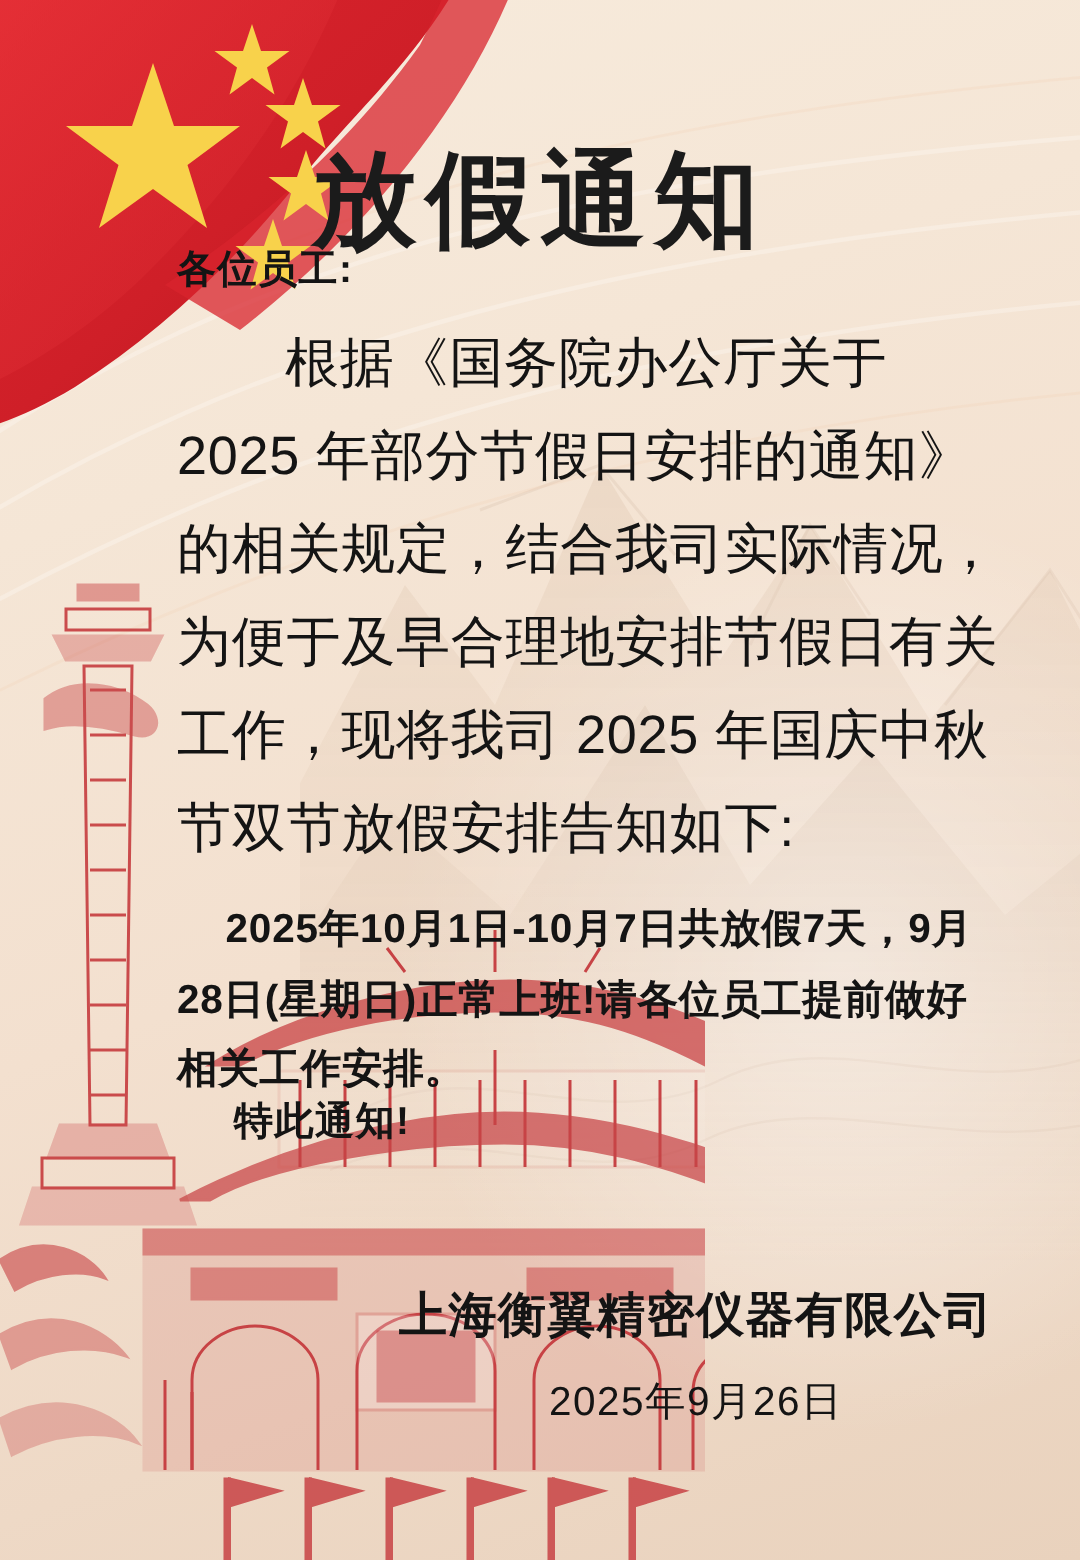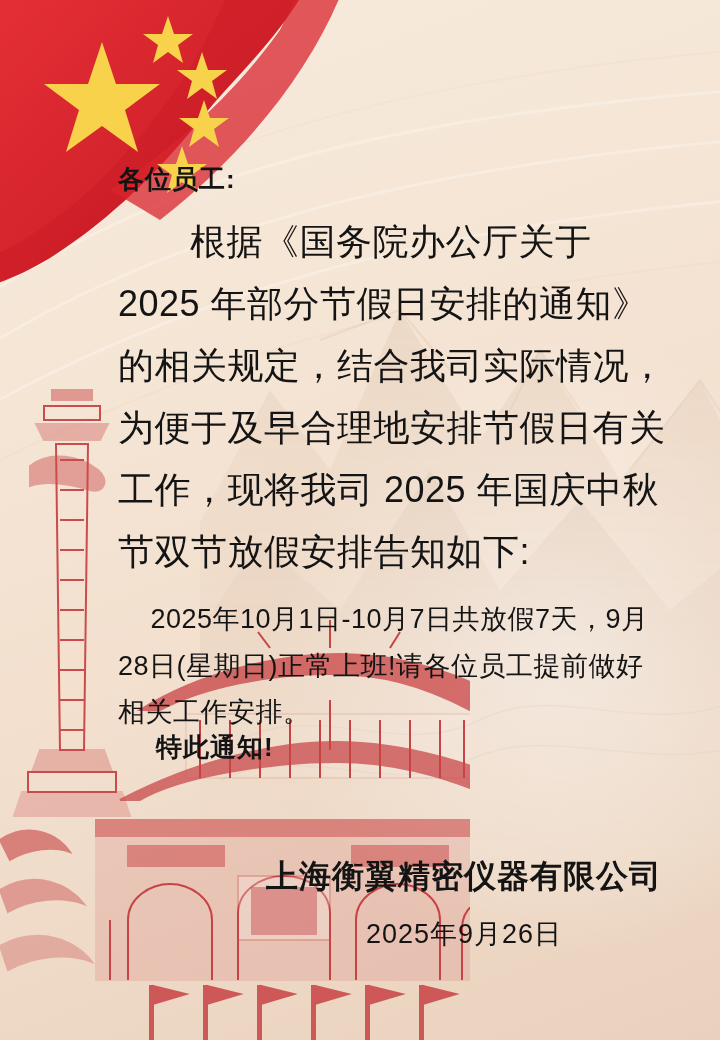--- a/index.html
+++ b/index.html
@@ -118,21 +118,21 @@
     font-size: 36px;
     font-weight: 400;
     line-height: 1.72;
     margin: 0 0 4px 0;
     text-indent: 2em;
     letter-spacing: 0.5px;
   }
 
   .para-2 {
     font-size: 27px;
-    font-weight: 400;
+    font-weight: 700;
     line-height: 1.72;
     margin: 14px 0 0 0;
     text-indent: 1.2em;
     letter-spacing: 0.5px;
   }
 
   .notice-line {
     position: absolute;
     left: 156px;
     top: 730px;
@@ -306,20 +306,21 @@
             <path d="M0,610 C36,588 70,606 84,624 C62,616 32,618 8,632 Z" fill="#c0272d" opacity="0.7"></path>
             <path d="M0,666 C40,644 78,662 92,682 C68,672 34,676 8,690 Z" fill="#c0272d" opacity="0.5"></path>
           </g>
         </g>
       </svg>
     </div>
   </div>
 
   <div class="content">
 
+    <h1 class="doc-title">放假通知</h1>
 
     <div class="body-block">
       <p class="salutation">各位员工:</p>
 
       <p class="para">根据《国务院办公厅关于 2025 年部分节假日安排的通知》的相关规定，结合我司实际情况，为便于及早合理地安排节假日有关工作，现将我司 2025 年国庆中秋节双节放假安排告知如下:</p>
 
       <p class="para-2">2025年10月1日-10月7日共放假7天，9月28日(星期日)正常上班!请各位员工提前做好相关工作安排。</p>
     </div>
 
     <div class="notice-line">特此通知!</div>

